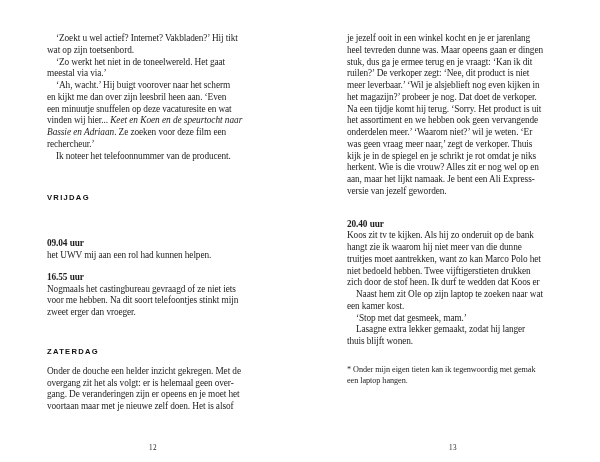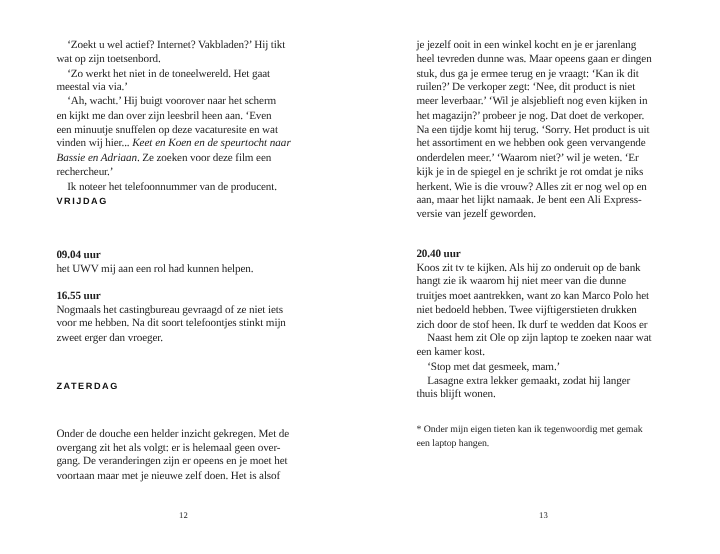--- a/index.html
+++ b/index.html
@@ -20,30 +20,30 @@
   .ind { text-indent:9px; }
   em { font-style:italic; letter-spacing:-0.05px; }
   .heading {
     font-family:"Liberation Sans", sans-serif;
     font-weight:bold;
     font-size:7.6px;
     letter-spacing:1.3px;
     line-height:12px;
     color:#111;
   }
-  .mt-heading1 { }
-  .mt-heading2 { margin-top:27px; margin-bottom:29px; }
+  .mt-heading1 { margin-top:30px; }
+  .mt-heading2 { margin-top:27px; margin-bottom:8px; }
   .time { font-weight:bold; }
   .mt-time1 { margin-top:34px; }
   .mt-time2 { margin-top:10px; }
   .mt-time3 { margin-top:21px; }
   .footnote { margin-top:16px; font-size:8.2px; line-height:11.5px; letter-spacing:-0.05px; }
   .footnote .line { height:11.5px; }
   .pagenum {
-    position:absolute; top:425px; left:47px; width:212px;
+    position:absolute; top:443px; left:47px; width:212px;
     text-align:center; font-size:7.2px; letter-spacing:0.3px; color:#222;
   }
 </style>
 </head>
 <body>
 
 <div class="spread">
 
   <div class="page">
     <div class="content">
@@ -95,20 +95,21 @@
       <div>
         <div class="line">je jezelf ooit in een winkel kocht en je er jarenlang</div>
         <div class="line">heel tevreden dunne was. Maar opeens gaan er dingen</div>
         <div class="line">stuk, dus ga je ermee terug en je vraagt: ‘Kan ik dit</div>
         <div class="line">ruilen?’ De verkoper zegt: ‘Nee, dit product is niet</div>
         <div class="line">meer leverbaar.’ ‘Wil je alsjeblieft nog even kijken in</div>
         <div class="line">het magazijn?’ probeer je nog. Dat doet de verkoper.</div>
         <div class="line">Na een tijdje komt hij terug. ‘Sorry. Het product is uit</div>
         <div class="line">het assortiment en we hebben ook geen vervangende</div>
         <div class="line">onderdelen meer.’ ‘Waarom niet?’ wil je weten. ‘Er</div>
+        <div class="line">was geen vraag meer naar,’ zegt de verkoper. Thuis</div>
         <div class="line">kijk je in de spiegel en je schrikt je rot omdat je niks</div>
         <div class="line">herkent. Wie is die vrouw? Alles zit er nog wel op en</div>
         <div class="line">aan, maar het lijkt namaak. Je bent een Ali Express-</div>
         <div class="line">versie van jezelf geworden.</div>
       </div>
 
       <div class="line time mt-time3">20.40 uur</div>
       <div>
         <div class="line">Koos zit tv te kijken. Als hij zo onderuit op de bank</div>
         <div class="line">hangt zie ik waarom hij niet meer van die dunne</div>

